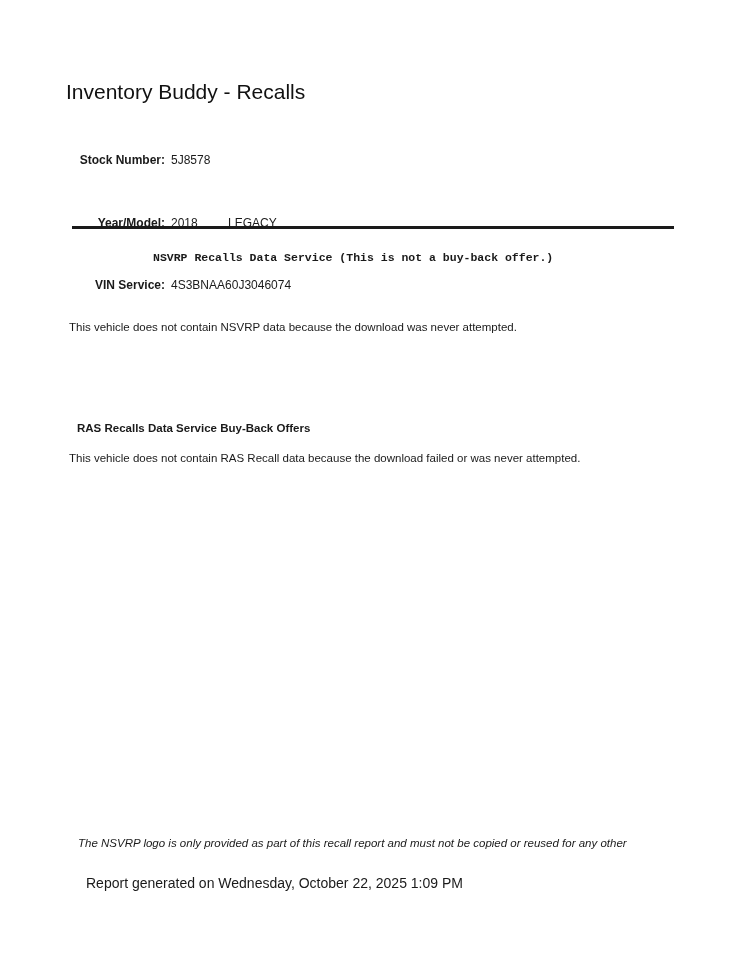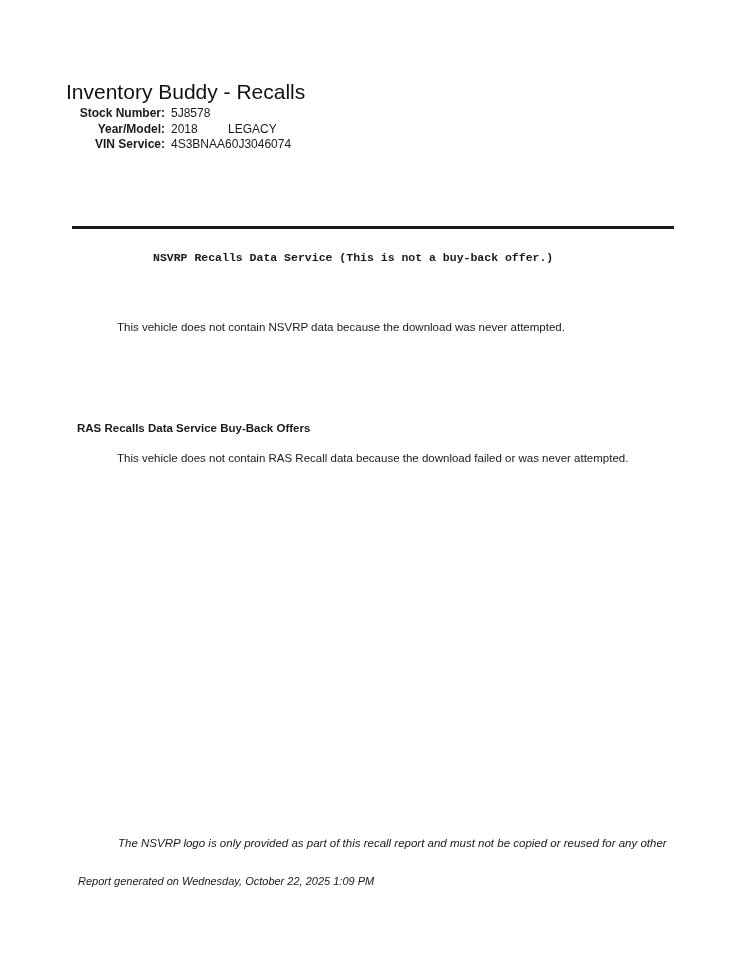--- a/index.html
+++ b/index.html
@@ -47,20 +47,21 @@
   }
 
   .info-label {
     width: 165px;
     text-align: right;
     font-weight: bold;
   }
 
   .info-value {
     margin-left: 6px;
+    margin-top: 47px;
   }
 
   .value-year {
     display: inline-block;
     width: 51px;
   }
 
   .divider {
     position: absolute;
     left: 72px;
@@ -77,43 +78,40 @@
     white-space: nowrap;
   }
 
   .nsvrp-heading { left: 153px; top: 251px; font-family: Liberation Mono, monospace; }
   .ras-heading   { left: 77px;  top: 386px; margin-top: 36px; }
 
   .section-body {
     position: absolute;
     font-size: 11.5px;
     white-space: nowrap;
-    margin-left: 48px;
   }
 
   .nsvrp-body { left: 69px; top: 321px; }
   .ras-body   { left: 69px; top: 452px; }
 
   .footer-disclaimer {
     position: absolute;
     left: 78px;
     top: 835px;
     font-size: 11.5px;
     font-style: italic;
     line-height: 16px;
     width: 600px;
-    margin-left: 40px;
   }
 
   .footer-generated {
     position: absolute;
-    left: 78px;
+    left: 86px;
     top: 875px;
-    font-size: 11px;
-    font-style: italic;
+    font-size: 14px;
     white-space: nowrap;
   }
 </style>
 </head>
 <body>
 
 <div class="page">
 
   <h1 class="title">Inventory Buddy - Recalls</h1>
 

